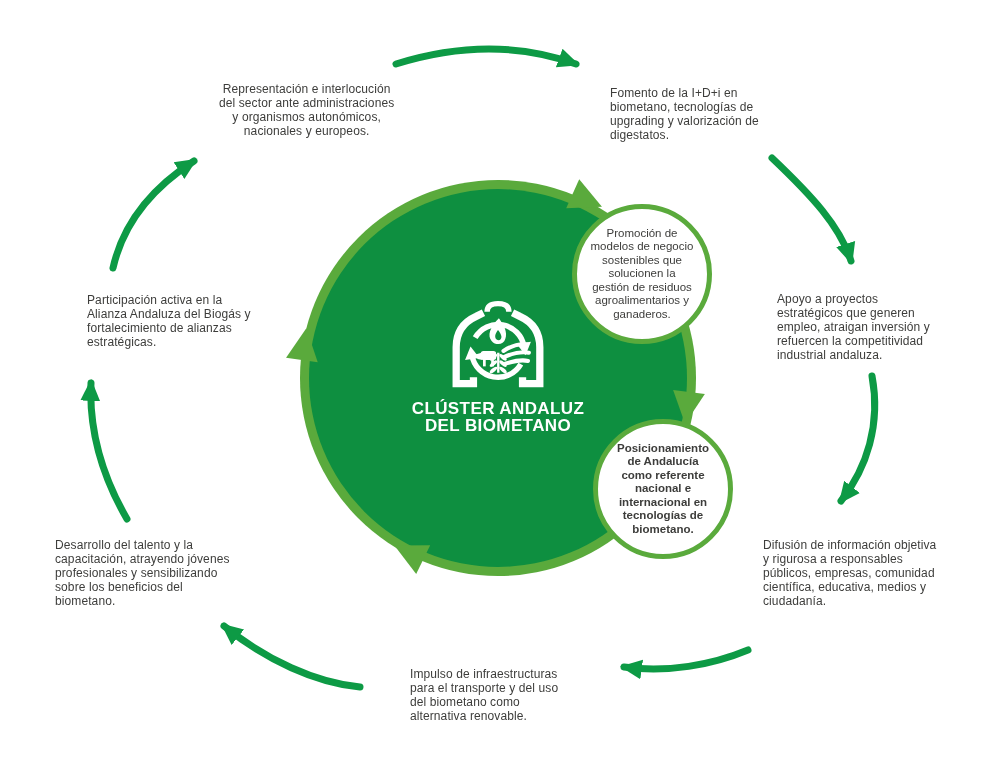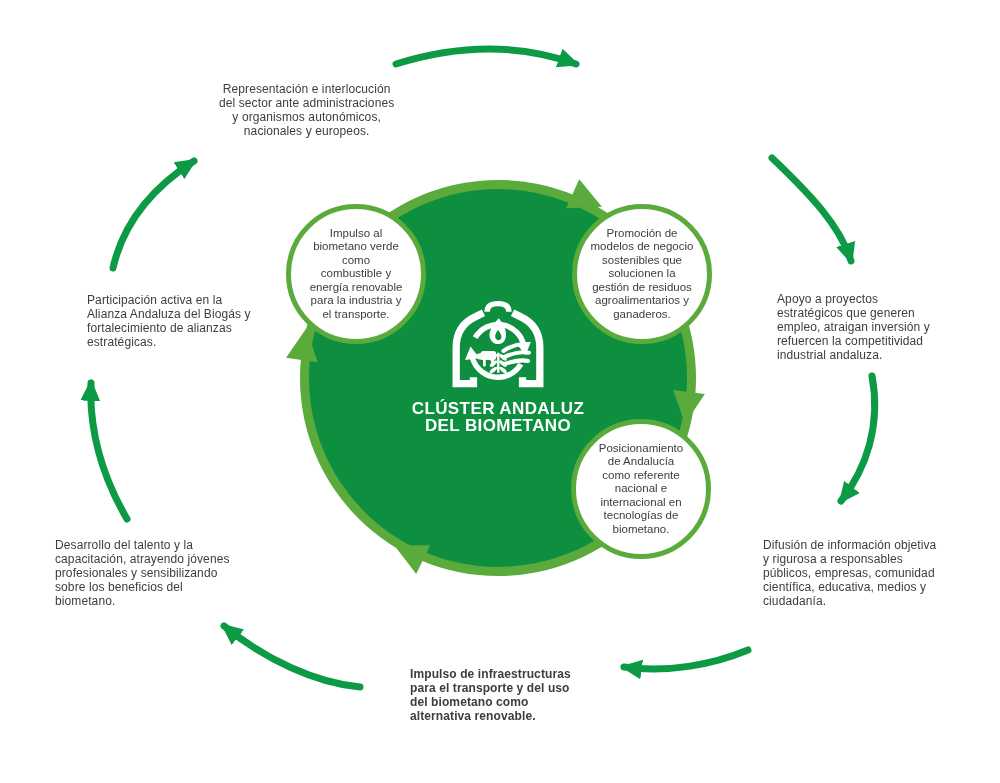--- a/index.html
+++ b/index.html
@@ -62,39 +62,30 @@
 
     <path class="oarrow" d="M 396 64 Q 492 34 576 64" marker-end="url(#ah)"></path>
     <path class="oarrow" d="M 772 158 C 812 196 840 226 851 261" marker-end="url(#ah)"></path>
     <path class="oarrow" d="M 872 376 C 881 424 867 468 841 501" marker-end="url(#ah)"></path>
     <path class="oarrow" d="M 748 650 C 712 665 667 673 624 667" marker-end="url(#ah)"></path>
     <path class="oarrow" d="M 360 687 C 316 683 266 660 224 626" marker-end="url(#ah)"></path>
     <path class="oarrow" d="M 127 519 C 101 474 89 428 91 383" marker-end="url(#ah)"></path>
     <path class="oarrow" d="M 113 268 C 123 224 152 188 194 161" marker-end="url(#ah)"></path>
   </svg>
 
-  <div class="inner-circle" style="left:286px;top:204px;">
-    <div class="circle-text">Impulso al
-biometano verde
-como
-combustible y
-energía renovable
-para la industria y
-el transporte.</div>
-  </div>
   <div class="inner-circle" style="left:572px;top:204px;">
     <div class="circle-text">Promoción de
 modelos de negocio
 sostenibles que
 solucionen la
 gestión de residuos
 agroalimentarios y
 ganaderos.</div>
   </div>
-  <div class="inner-circle" style="left:571px;top:419px;">
+  <div class="inner-circle" style="left:593px;top:419px;font-weight:bold;">
     <div class="circle-text">Posicionamiento
 de Andalucía
 como referente
 nacional e
 internacional en
 tecnologías de
 biometano.</div>
   </div>
 
   <div id="logo">
@@ -137,31 +128,35 @@
       </g>
     </svg>
     <div class="logo-line">CLÚSTER ANDALUZ</div>
     <div class="logo-line">DEL BIOMETANO</div>
   </div>
 
   <div class="outer-text" style="left:219px;top:82px;text-align:center;">Representación e interlocución
 del sector ante administraciones
 y organismos autonómicos,
 nacionales y europeos.</div>
+  <div class="outer-text" style="left:610px;top:86px;">Fomento de la I+D+i en
+biometano, tecnologías de
+upgrading y valorización de
+digestatos.</div>
   <div class="outer-text" style="left:777px;top:292px;">Apoyo a proyectos
 estratégicos que generen
 empleo, atraigan inversión y
 refuercen la competitividad
 industrial andaluza.</div>
   <div class="outer-text" style="left:763px;top:538px;">Difusión de información objetiva
 y rigurosa a responsables
 públicos, empresas, comunidad
 científica, educativa, medios y
 ciudadanía.</div>
-  <div class="outer-text" style="left:410px;top:667px;font-weight:bold;">Impulso de infraestructuras
+  <div class="outer-text" style="left:410px;top:667px;">Impulso de infraestructuras
 para el transporte y del uso
 del biometano como
 alternativa renovable.</div>
   <div class="outer-text" style="left:55px;top:538px;">Desarrollo del talento y la
 capacitación, atrayendo jóvenes
 profesionales y sensibilizando
 sobre los beneficios del
 biometano.</div>
   <div class="outer-text" style="left:54px;top:293px;margin-left:33px;">Participación activa en la
 Alianza Andaluza del Biogás y

